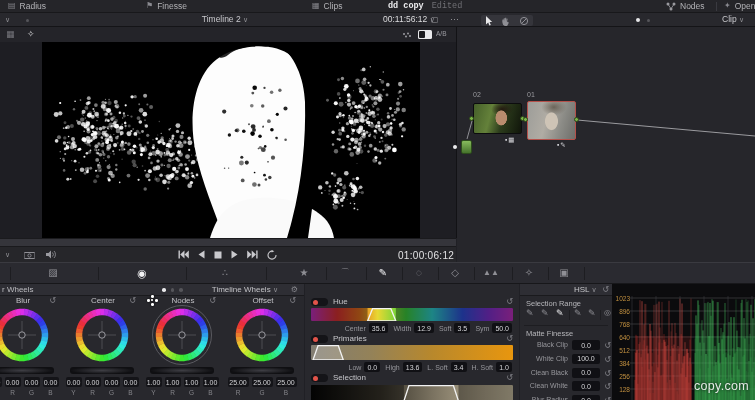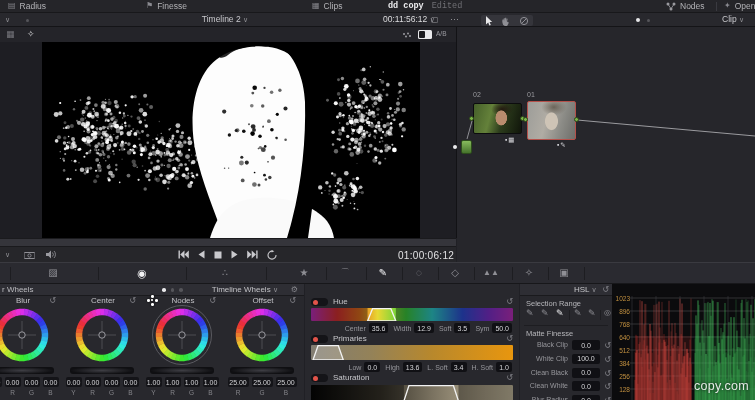--- a/index.html
+++ b/index.html
@@ -1390,21 +1390,21 @@
         <span class="qfield">
           <span>H. Soft</span>
           <span class="qval">1.0</span>
         </span>
       </div>
 
     <div class="qrow" style="top:89px;">
       <span class="qpill">
           <span class="rdot" style="background:#e2544a;"></span>
         </span>
-      <span class="qname">Saturation</span>
+      <span class="qname">Selection</span>
       <span class="qreset reseticon">↺</span>
     </div>
     <div class="qbar" id="lum-bar" style="top:101px;height:16px;background:linear-gradient(90deg,#060606 0%,#3a362c 35%,#7a7260 60%,#b3a88e 85%,#cfc4a6 100%);">
         <svg width="202" height="16">
           <rect x="0" y="0" width="92.92" height="16" fill="rgba(0,0,0,.38)"></rect>
           <rect x="147.46" y="0" width="54.53999999999999" height="16" fill="rgba(0,0,0,.38)"></rect>
           <polygon points="92.92,16 97.92,0.7 142.46,0.7 147.46,16" fill="none" stroke="#f2f2f2" stroke-width="1.3"></polygon>
         </svg>
       </div>
   </div>

